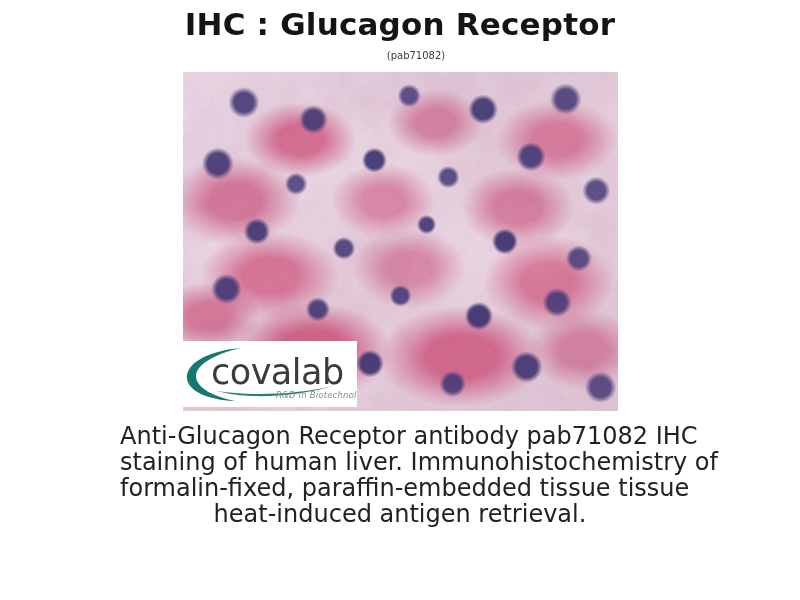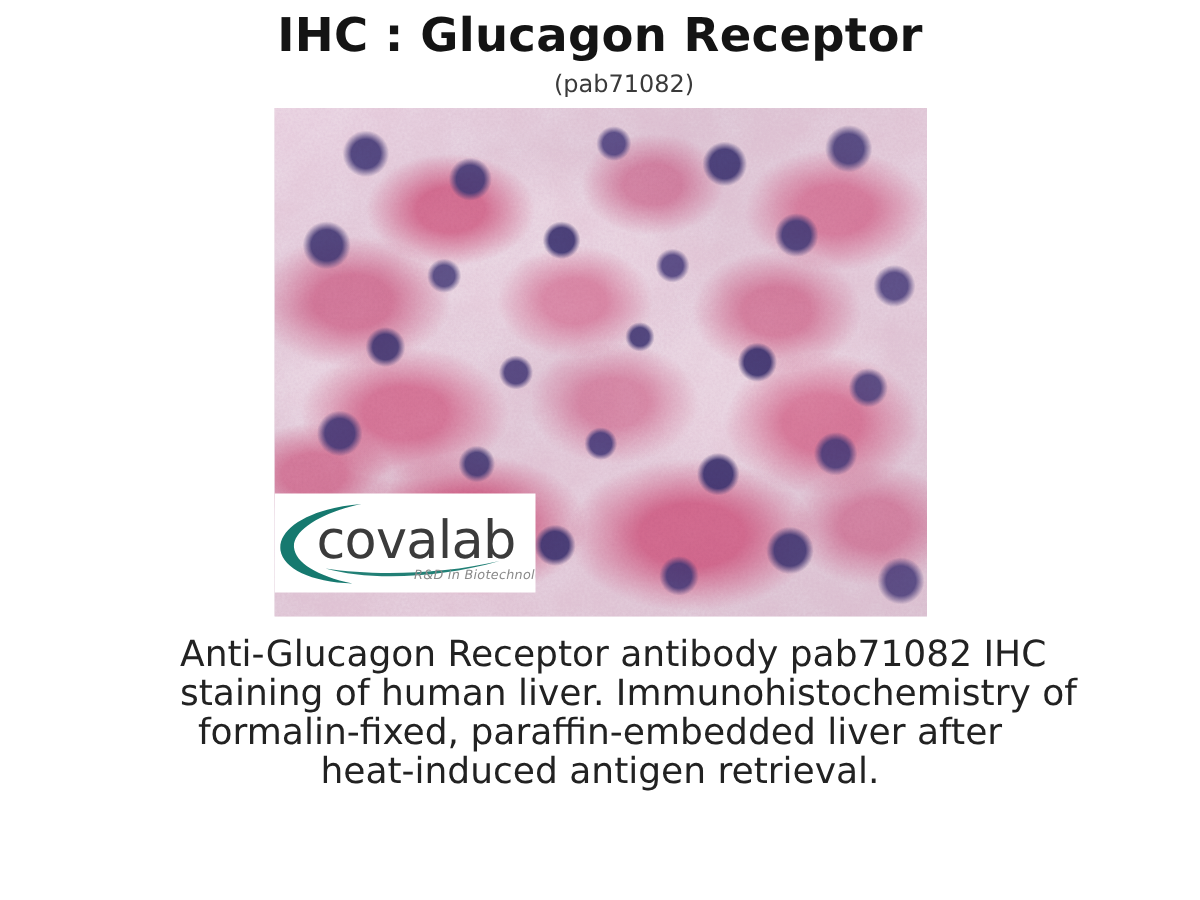--- a/index.html
+++ b/index.html
@@ -39,21 +39,21 @@
     font-weight: bold;
     font-size: 31px;
     line-height: 40px;
     letter-spacing: 0.2px;
     color: #141414;
     white-space: nowrap;
   }
   .subtitle-line {
     font-family: "DejaVu Sans", "Liberation Sans", sans-serif;
     font-weight: normal;
-    font-size: 16px;
+    font-size: 10px;
     line-height: 20px;
     color: #3a3a3a;
     margin-top: 2px;
     margin-left: 32px;
   }
 
   
   .micrograph-wrap {
     position: relative;
     width: 435px;
@@ -120,21 +120,21 @@
     position: absolute;
     inset: 0;
     opacity: 0.55;
     mix-blend-mode: multiply;
   }
 
   
   .logo-box {
     position: absolute;
     left: 0px;
-    bottom: 16px;
+    bottom: 4px;
     width: 174px;
     height: 66px;
     background: #ffffff;
     overflow: hidden;
   }
   .logo-svg { display: block; width: 174px; height: 66px; }
 
   
   .caption {
     width: 560px;
@@ -192,17 +192,17 @@
         <text x="28" y="43" font-family="DejaVu Sans, Liberation Sans, sans-serif" font-size="35" fill="#3b3b3b" letter-spacing="-0.5">covalab</text>
 
         <text x="93" y="57" font-family="DejaVu Sans, Liberation Sans, sans-serif" font-size="8.5" font-style="italic" fill="#8a8a8a" letter-spacing="0.2">R&amp;D in Biotechnology</text>
       </svg>
     </div>
   </div>
 
   <div class="caption">
     <span>Anti-Glucagon Receptor antibody pab71082 IHC</span>
     <span>staining of human liver. Immunohistochemistry of</span>
-    <span>formalin-fixed, paraffin-embedded liver after</span>
+    <span>formalin-fixed, paraffin-embedded tissue tissue</span>
     <span>heat-induced antigen retrieval.</span>
   </div>
 
 </div>
 
 </body></html>

